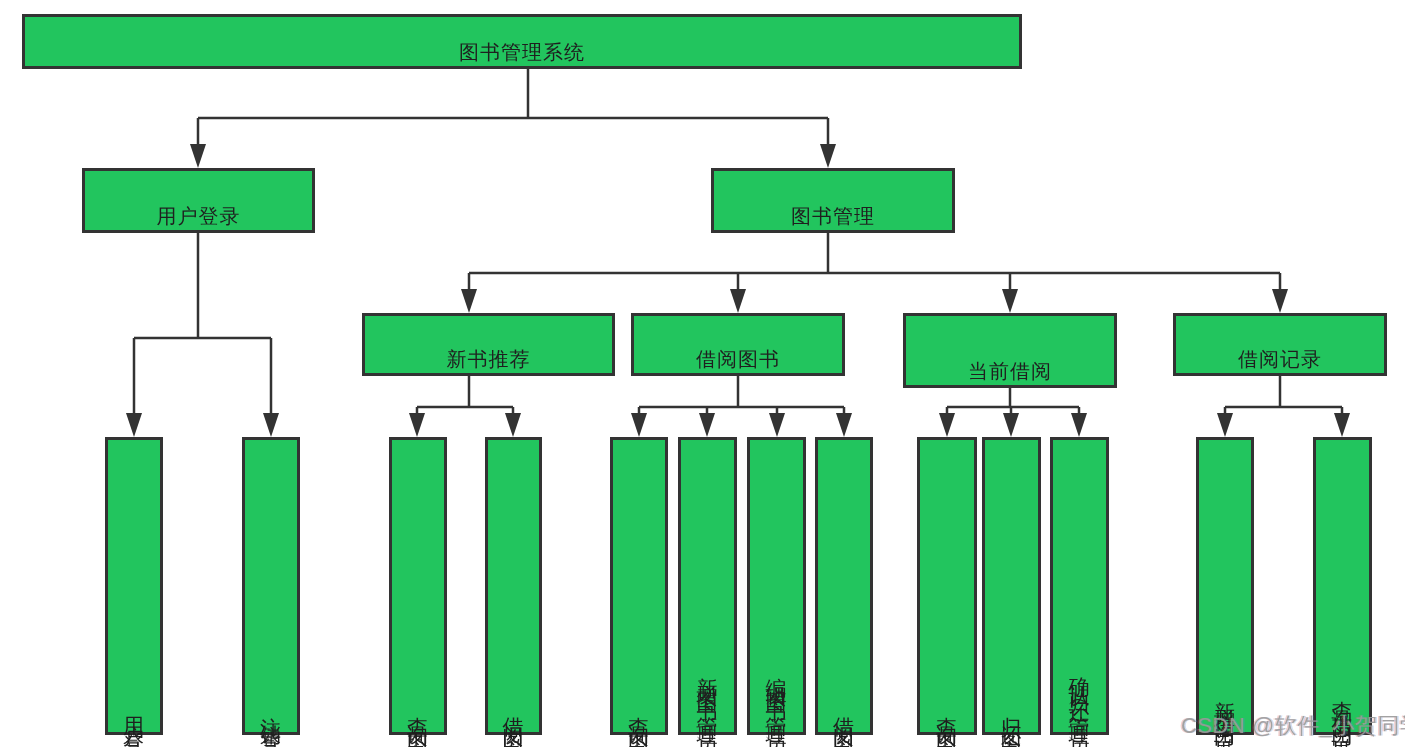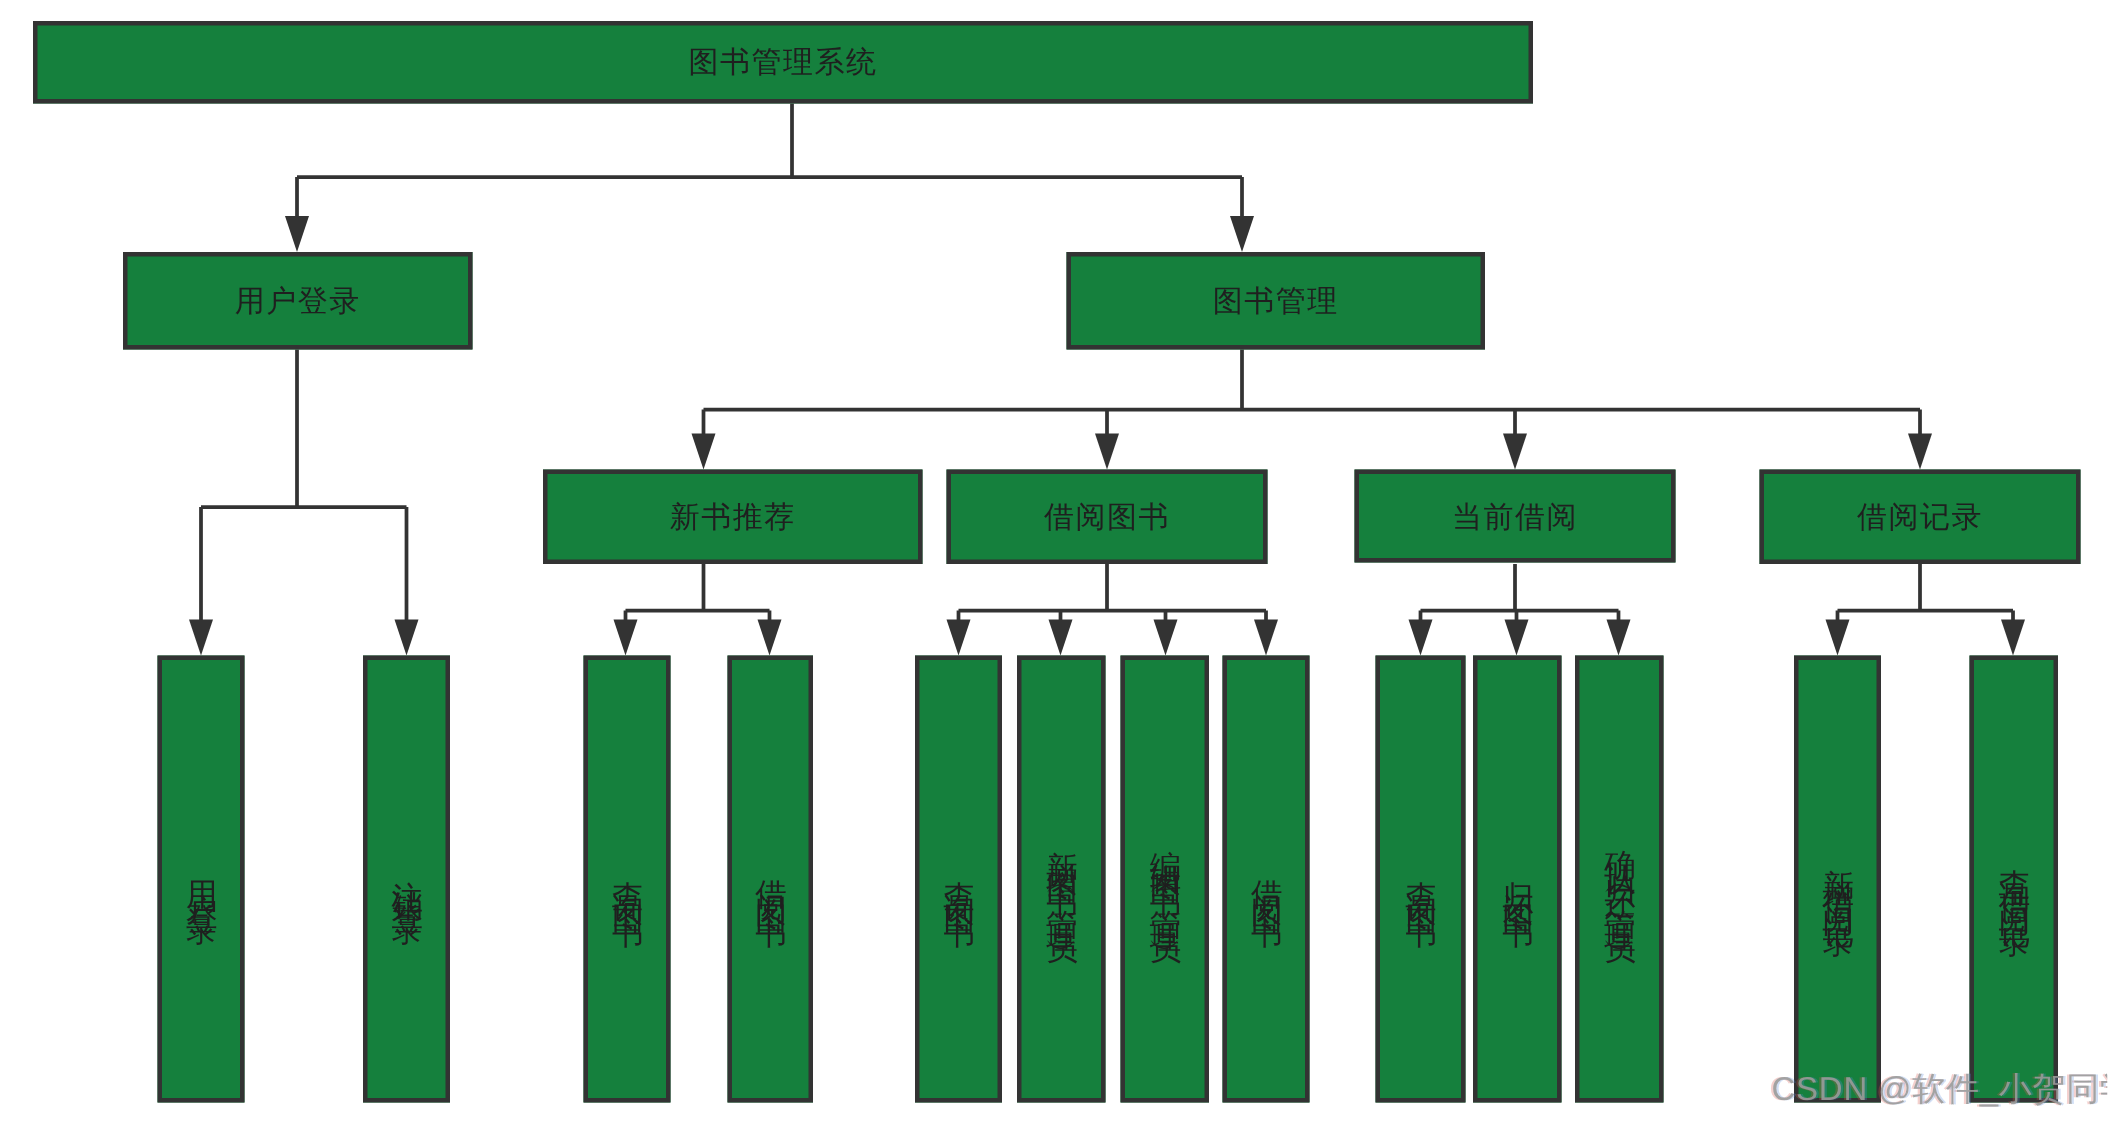--- a/index.html
+++ b/index.html
@@ -15,25 +15,25 @@
     overflow: hidden;
   }
   .wires {
     position: absolute;
     left: 0; top: 0;
     z-index: 0;
   }
   .box {
     position: absolute;
     box-sizing: border-box;
-    background: #15803d;
+    background: #22c55e;
     border: 3px solid #333333;
     color: #1f1f1f;
     display: flex;
-    align-items: center;
+    align-items: flex-end;
     justify-content: center;
     z-index: 1;
   }
   .hbox span {
     font-size: 20px;
     letter-spacing: 1px;
     white-space: nowrap;
   }
   .vbox { top: 437px; height: 298px; }
   .vbox span {
@@ -131,31 +131,31 @@
     </g>
   </svg>
 
   <div class="box hbox" style="left:22px;top:14px;width:1000px;height:55px">
     <span>图书管理系统</span>
   </div>
 
   <div class="box hbox" style="left:82px;top:168px;width:233px;height:65px">
     <span>用户登录</span>
   </div>
-  <div class="box hbox" style="left:711px;top:168px;width:279px;height:65px">
+  <div class="box hbox" style="left:711px;top:168px;width:244px;height:65px">
     <span>图书管理</span>
   </div>
 
   <div class="box hbox" style="left:362px;top:313px;width:253px;height:63px">
     <span>新书推荐</span>
   </div>
   <div class="box hbox" style="left:631px;top:313px;width:214px;height:63px">
     <span>借阅图书</span>
   </div>
-  <div class="box hbox" style="left:903px;top:313px;width:214px;height:62px">
+  <div class="box hbox" style="left:903px;top:313px;width:214px;height:75px">
     <span>当前借阅</span>
   </div>
   <div class="box hbox" style="left:1173px;top:313px;width:214px;height:63px">
     <span>借阅记录</span>
   </div>
 
   <div class="box vbox" style="left:105px;width:58px">
     <span>用户登录</span>
   </div>
   <div class="box vbox" style="left:242px;width:58px">

